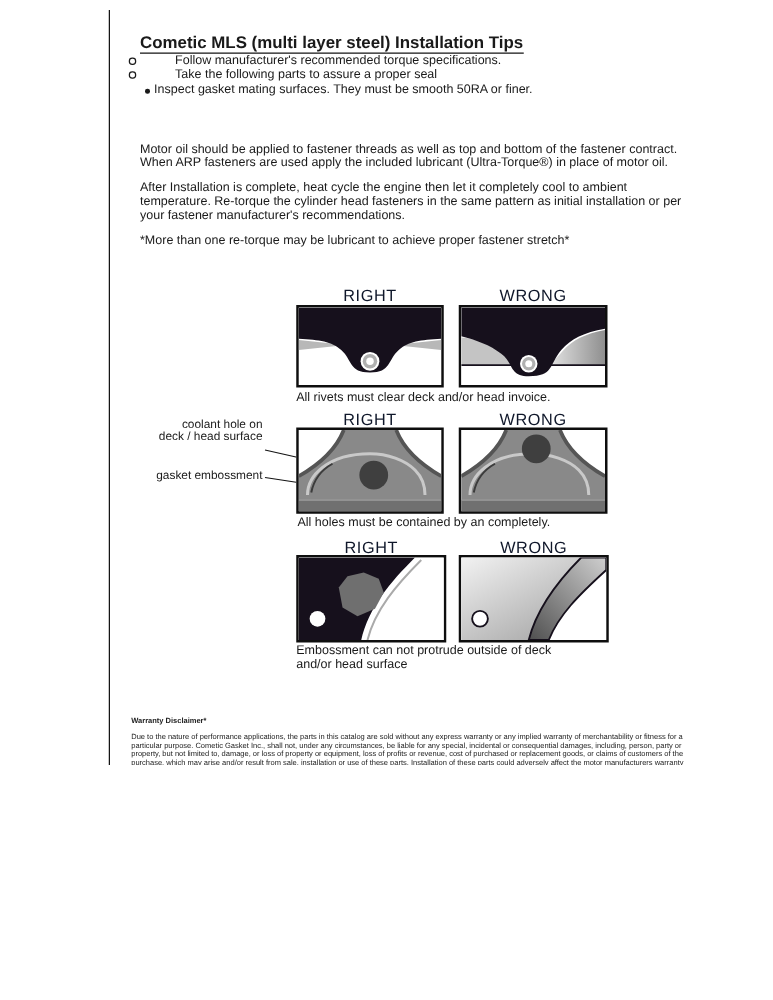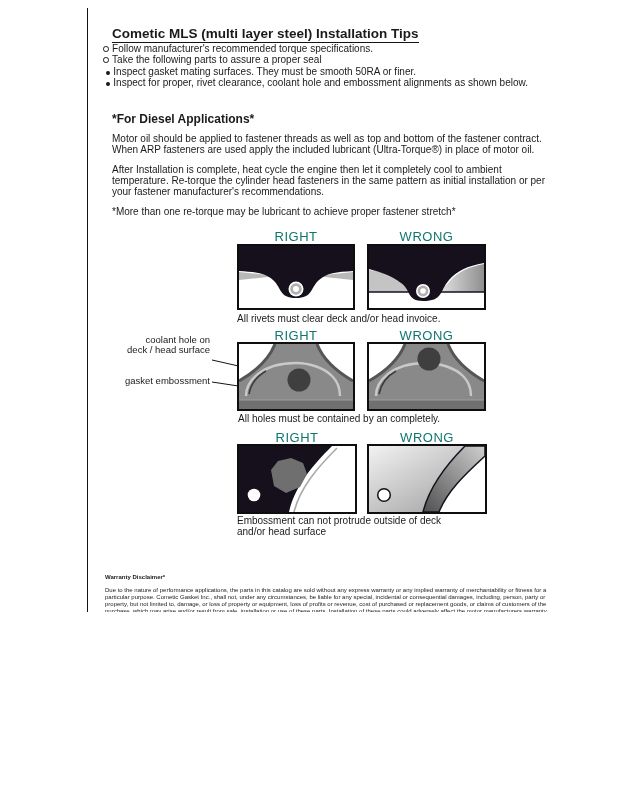--- a/index.html
+++ b/index.html
@@ -6,28 +6,28 @@
   .page{
     position:relative;width:618px;height:612px;background:#ffffff;overflow:hidden;
     font-family:"Liberation Sans","DejaVu Sans",sans-serif;color:#1a1a1a;
   }
   .vrule{position:absolute;left:87px;top:8px;width:1.4px;height:787px;background:#141414;}
   .title{
     position:absolute;left:112px;top:26px;font-size:13.5px;font-weight:bold;
     border-bottom:1.6px solid #141414;padding-bottom:1px;white-space:nowrap;
   }
   .tips{position:absolute;left:103px;top:43px;width:470px;font-size:10px;line-height:11.3px;}
-  .b-row{display:flex;align-items:flex-start;}
+  .b-row{display:flex;align-items:flex-start;gap:28px;}
   .b-marker{width:3.6px;height:3.6px;border:1px solid #1a1a1a;border-radius:50%;margin:3.2px 3.5px 0 0;flex:0 0 auto;}
-  .sb-row{display:flex;align-items:center;margin-left:3px;}
+  .sb-row{display:flex;align-items:center;margin-left:13px;}
   .sb-marker{width:3.8px;height:3.8px;background:#1a1a1a;border-radius:50%;margin:3.2px 3.5px 0 0;flex:0 0 auto;}
   .diesel{position:absolute;left:112px;top:114px;width:442px;font-size:10px;line-height:11px;}
   .diesel-h{font-size:12px;font-weight:bold;margin:0 0 8px 0;}
   .diesel p{margin:0 0 9px 0;}
-  .dg-label{position:absolute;width:118px;text-align:center;font-size:13px;letter-spacing:0.5px;color:#0f766e;}
+  .dg-label{position:absolute;width:118px;text-align:center;font-size:13px;letter-spacing:0.5px;color:#0f172a;}
   .dg-box{position:absolute;border:2px solid #0e0e0e;background:#fff;}
   .dg-box svg{display:block;}
   .dg-caption{position:absolute;font-size:10px;line-height:11px;color:#1a1a1a;}
   .anno{position:absolute;left:116px;width:94px;text-align:right;font-size:9.5px;line-height:10px;white-space:pre-line;}
   .leaders{position:absolute;left:210px;top:348px;}
   .warranty{position:absolute;left:105px;top:574px;width:452px;font-size:6px;line-height:7px;color:#222;}
   .w-head{font-weight:bold;margin:0;}
   .w-p{margin:0;}
   .w-gap{margin-top:6px;}
   .pagenum{position:absolute;left:388px;top:756px;font-size:14.5px;letter-spacing:0.3px;color:#0369a1;}
@@ -47,28 +47,23 @@
       <span>Follow manufacturer's recommended torque specifications.</span>
     </div>
     <div class="b-row">
       <span class="b-marker"></span>
       <span>Take the following parts to assure a proper seal</span>
     </div>
     <div class="sb-row">
       <span class="sb-marker"></span>
       <span>Inspect gasket mating surfaces.  They must be smooth 50RA or finer.</span>
     </div>
-    <div class="sb-row">
-      <span class="sb-marker"></span>
-      <span>Inspect for proper, rivet clearance, coolant hole and embossment alignments as shown below.</span>
-    </div>
   </div>
 
   <div class="diesel">
-    <div class="diesel-h">*For Diesel Applications*</div>
     <p>Motor oil should be applied to fastener threads as well as top and bottom of the fastener contract. When ARP fasteners are used apply the included lubricant (Ultra-Torque®) in place of motor oil.</p>
     <p>After Installation is complete, heat cycle the engine then let it completely cool to ambient temperature. Re-torque the cylinder head fasteners in the same pattern as initial installation or per your fastener manufacturer's recommendations.</p>
     <p>*More than one re-torque may be lubricant to achieve proper fastener stretch*</p>
   </div>
 
   <div class="dg-label" style="left:237px;top:229px;">RIGHT</div>
   <div class="dg-label" style="left:367px;top:229px;width:119px;">WRONG</div>
 
   <div class="dg-box" style="left:237px;top:244px;">
     <svg width="114" height="62" viewBox="0 0 114 62">

